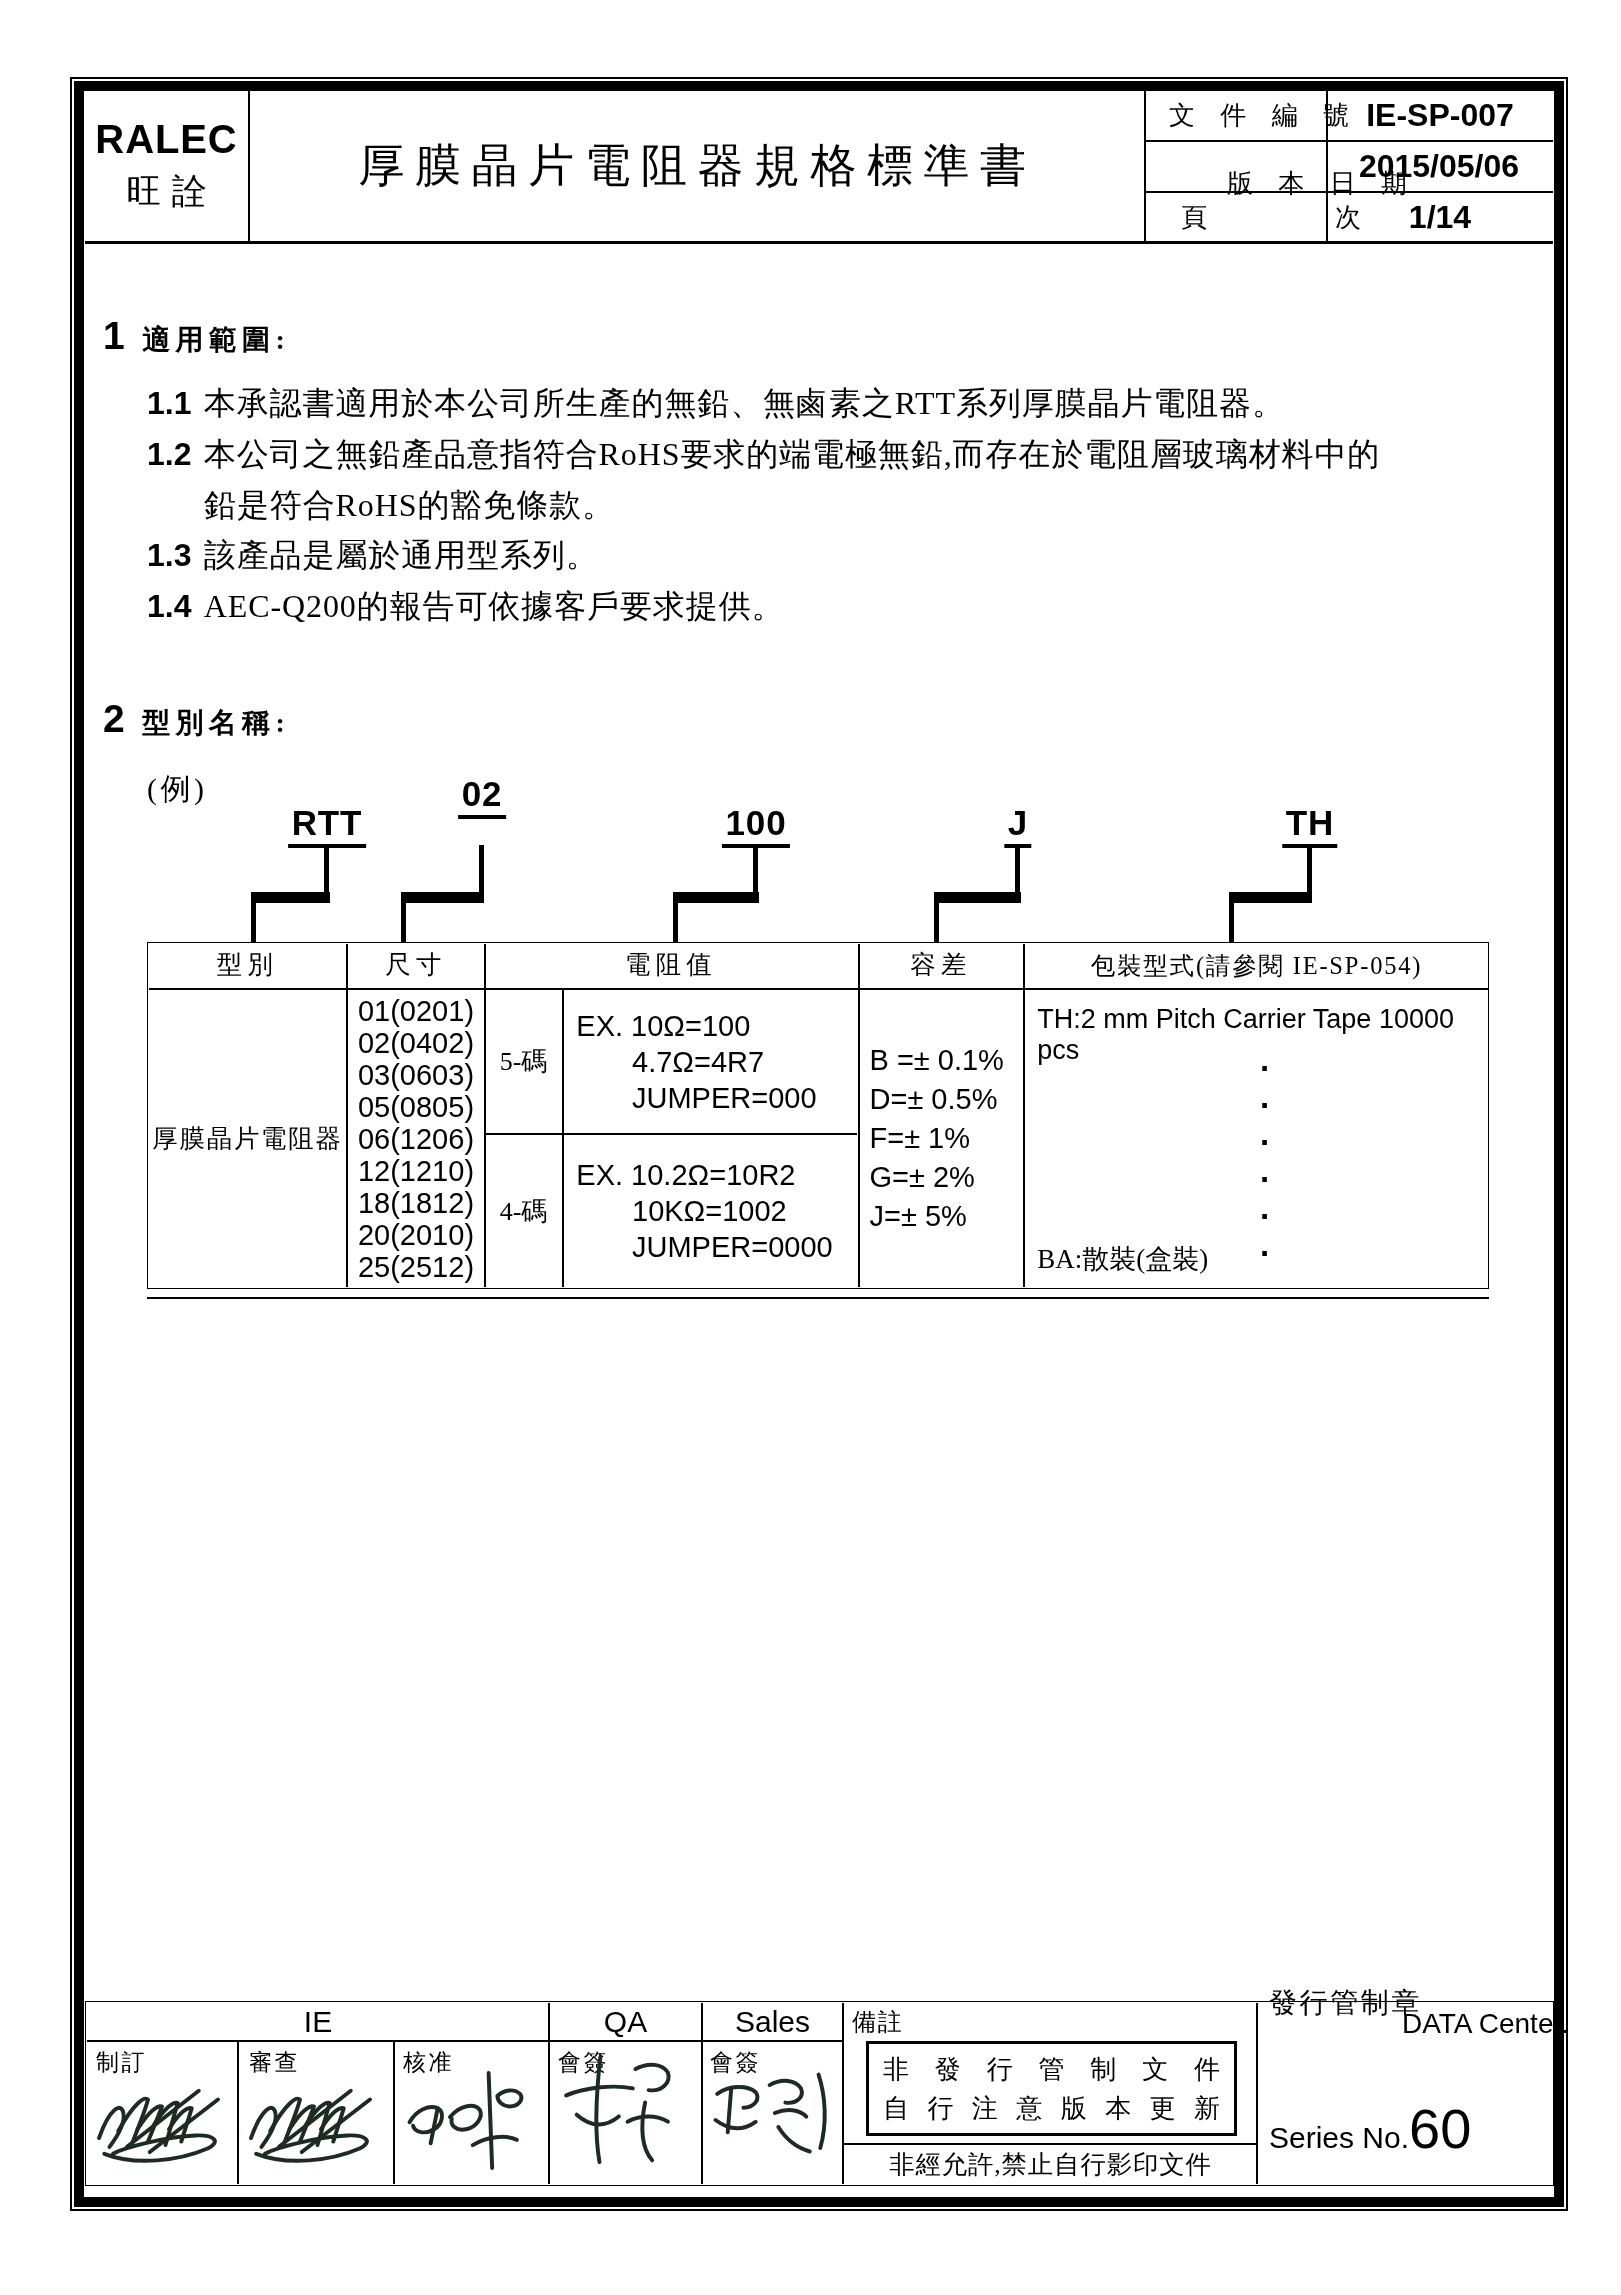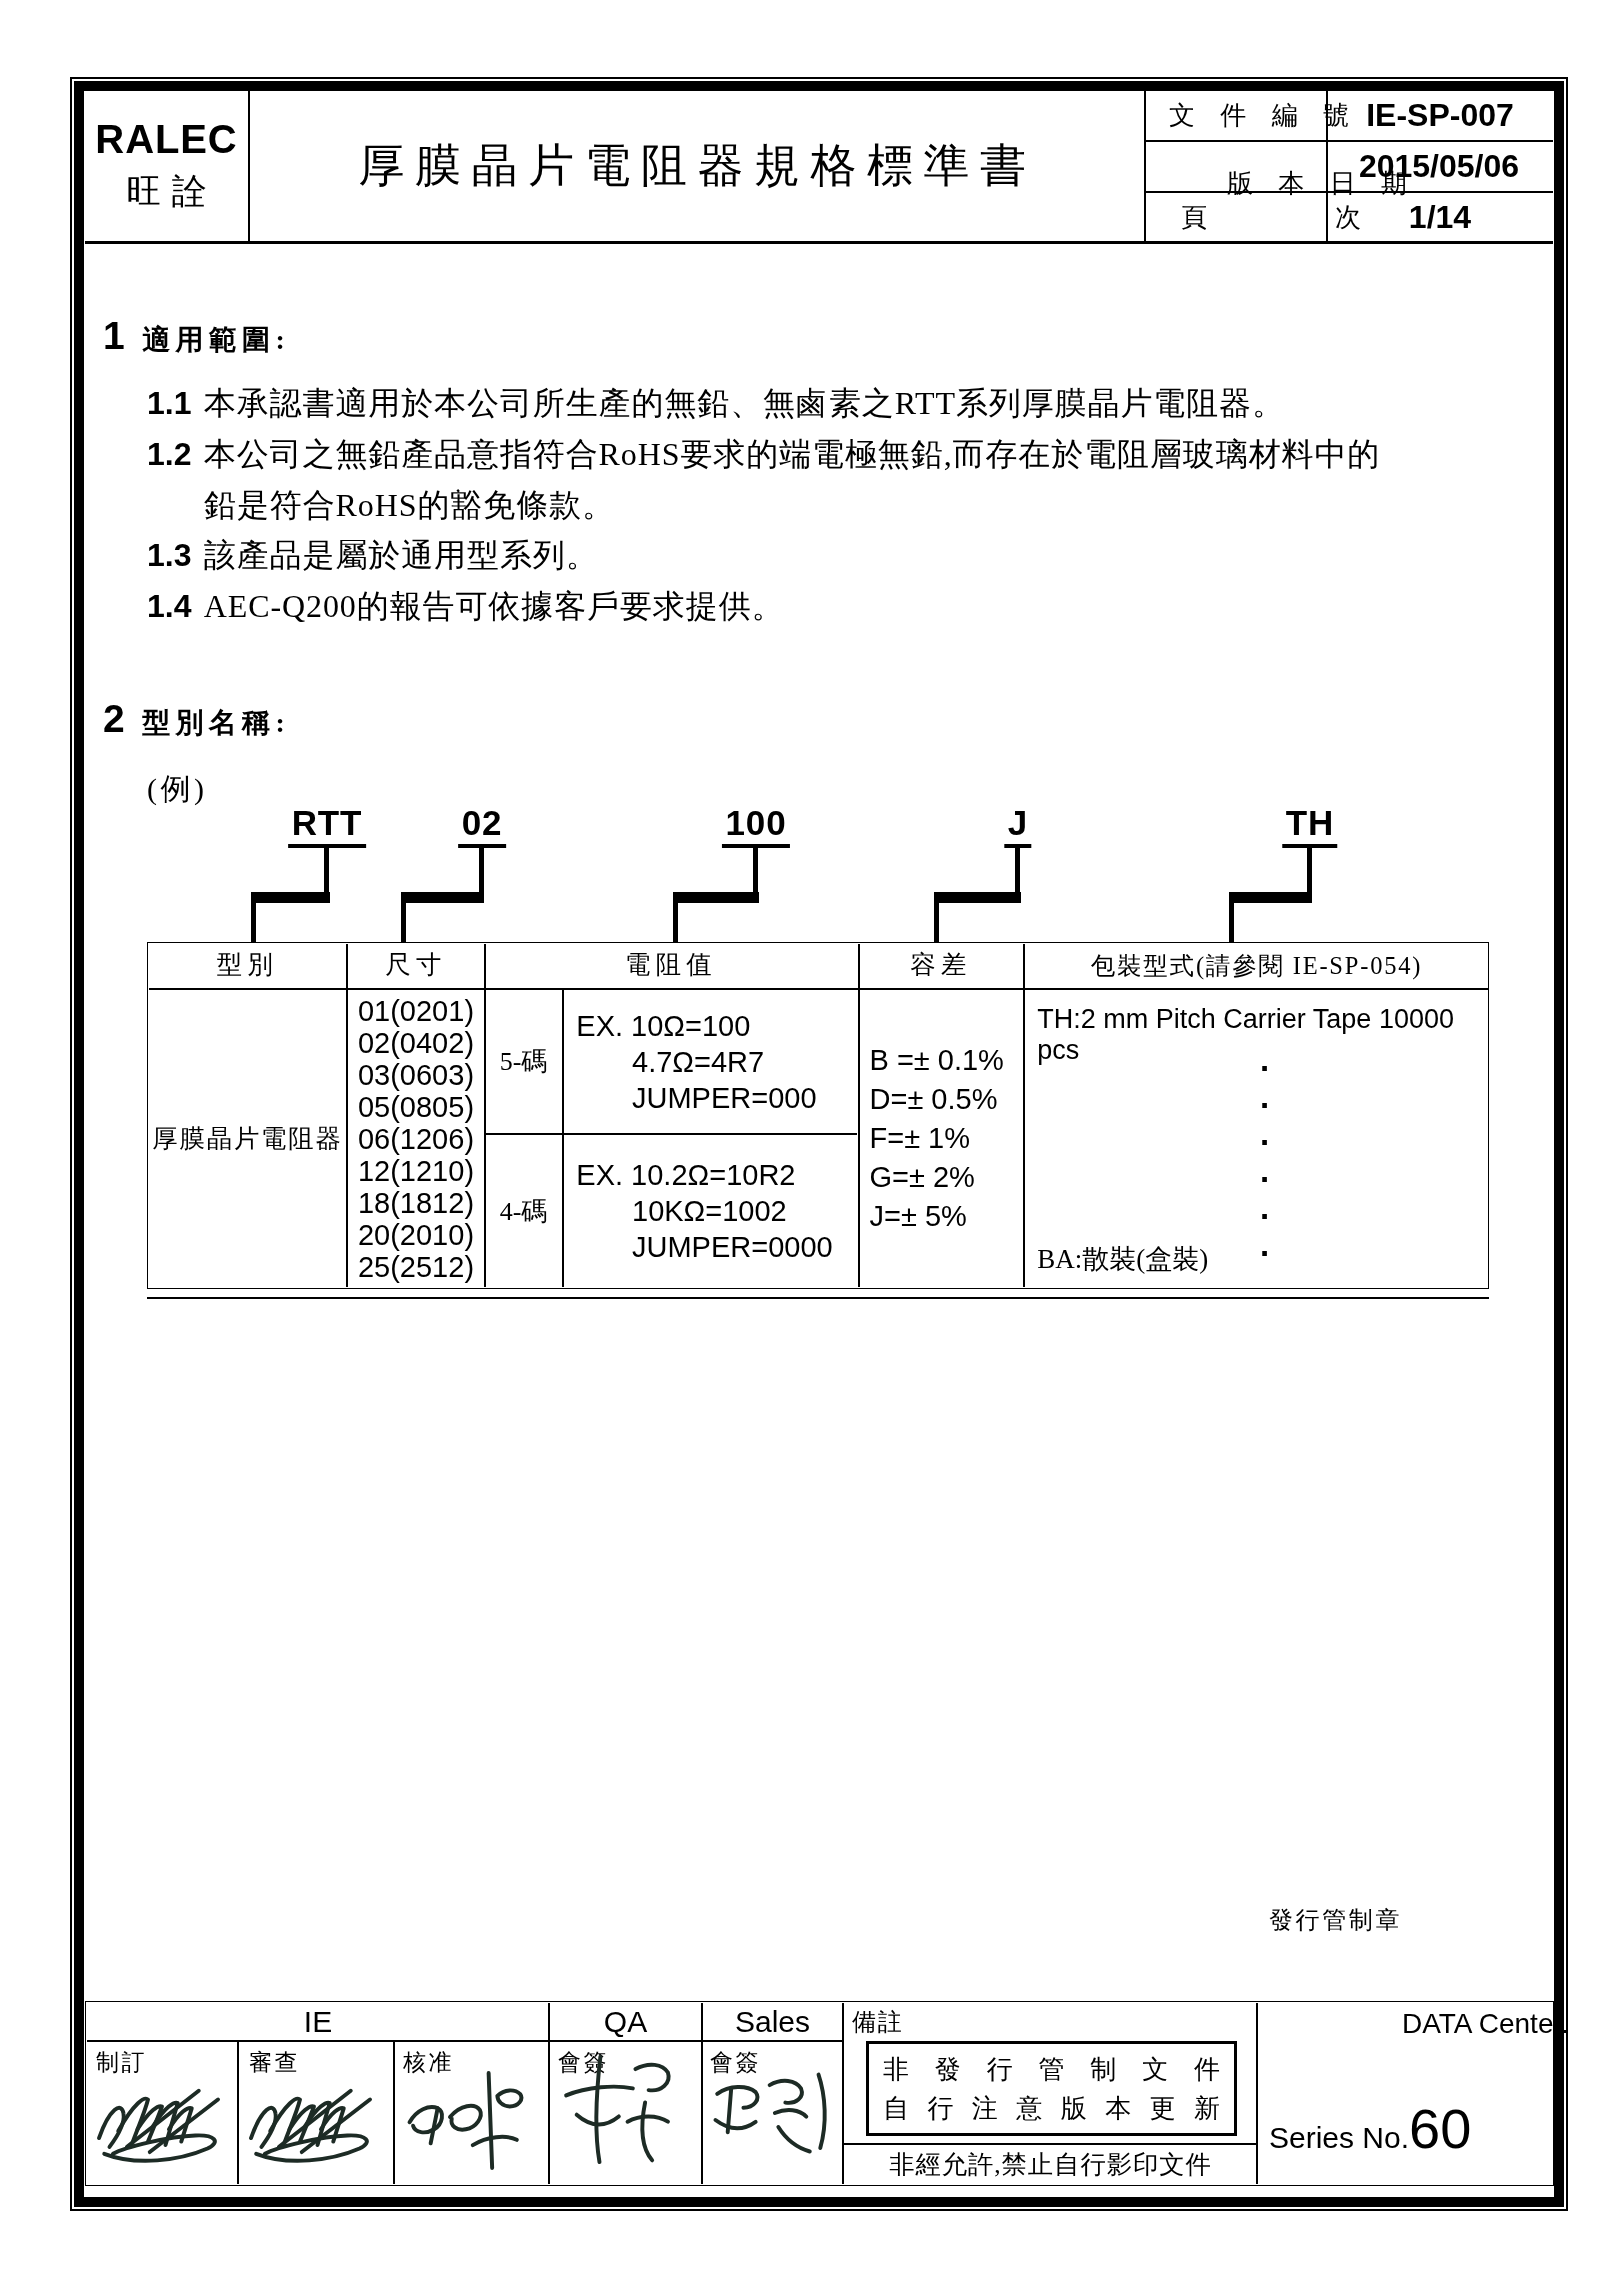--- a/index.html
+++ b/index.html
@@ -84,21 +84,21 @@
     <span class="lat itemnum">1.4</span><span class="cjk itemtxt">AEC-Q200的報告可依據客戶要求提供。</span>
   </div>
 
   <div class="abs" style="left:103px;top:697px;display:flex;align-items:baseline;gap:17.5px;">
     <span class="lat hnum">2</span>
     <span class="cjk htxt">型別名稱:</span>
   </div>
   <div class="abs cjk" style="left:147px;top:769px;font-size:30px;letter-spacing:3.5px;">(例)</div>
 
   <div class="code lat" style="left:327px;top:803px;">RTT</div>
-  <div class="code lat" style="left:482px;top:803px;">02</div>
+  <div class="code lat" style="left:482px;top:774px;">02</div>
   <div class="code lat" style="left:756px;top:803px;">100</div>
   <div class="code lat" style="left:1018px;top:803px;">J</div>
   <div class="code lat" style="left:1310px;top:803px;">TH</div>
 
   <div class="line" style="left:324px;top:845px;width:5.3px;height:51px;"></div>
   <div class="line" style="left:251px;top:892px;width:79px;height:11.4px;"></div>
   <div class="line" style="left:251px;top:902px;width:5.3px;height:41px;"></div>
 
   <div class="line" style="left:479px;top:845px;width:5.3px;height:51px;"></div>
   <div class="line" style="left:401px;top:892px;width:83px;height:11.4px;"></div>
@@ -247,21 +247,21 @@
     <path d="M130,28 C138,52 140,84 132,112"></path>
   </svg>
 
   <div class="abs cjk" style="left:852px;top:2006px;font-size:24px;letter-spacing:1.8px;">備註</div>
   <div class="abs" style="left:866px;top:2041px;width:371px;height:95px;border:3.5px solid #000;box-sizing:border-box;display:flex;flex-direction:column;justify-content:space-evenly;padding:3.5px 14px;">
     <span class="cjk jlabel" style="font-size:26px;">非發行管制文件</span>
     <span class="cjk jlabel" style="font-size:26px;">自行注意版本更新</span>
   </div>
   <div class="abs center cjk" style="left:844px;top:2145px;width:413px;height:39px;font-size:25.4px;letter-spacing:0.9px;">非經允許,禁止自行影印文件</div>
 
-  <div class="abs cjk" style="left:1269px;top:1904px;font-size:24px;letter-spacing:2.6px;font-family:Liberation Serif, serif;">發行管制章</div>
+  <div class="abs cjk" style="left:1269px;top:1984px;font-size:28px;letter-spacing:2.6px;font-family:Liberation Serif, serif;">發行管制章</div>
   <div class="abs lat" style="left:1402px;top:2008px;font-size:28px;">DATA Center.</div>
   <div class="abs" style="left:1269px;top:2101px;display:flex;align-items:baseline;">
     <span class="lat" style="font-size:30px;">Series No.</span>
     <span class="lat" style="font-size:56px;line-height:56px;">60</span>
   </div>
 
 </div>
 
 
 </body></html>

